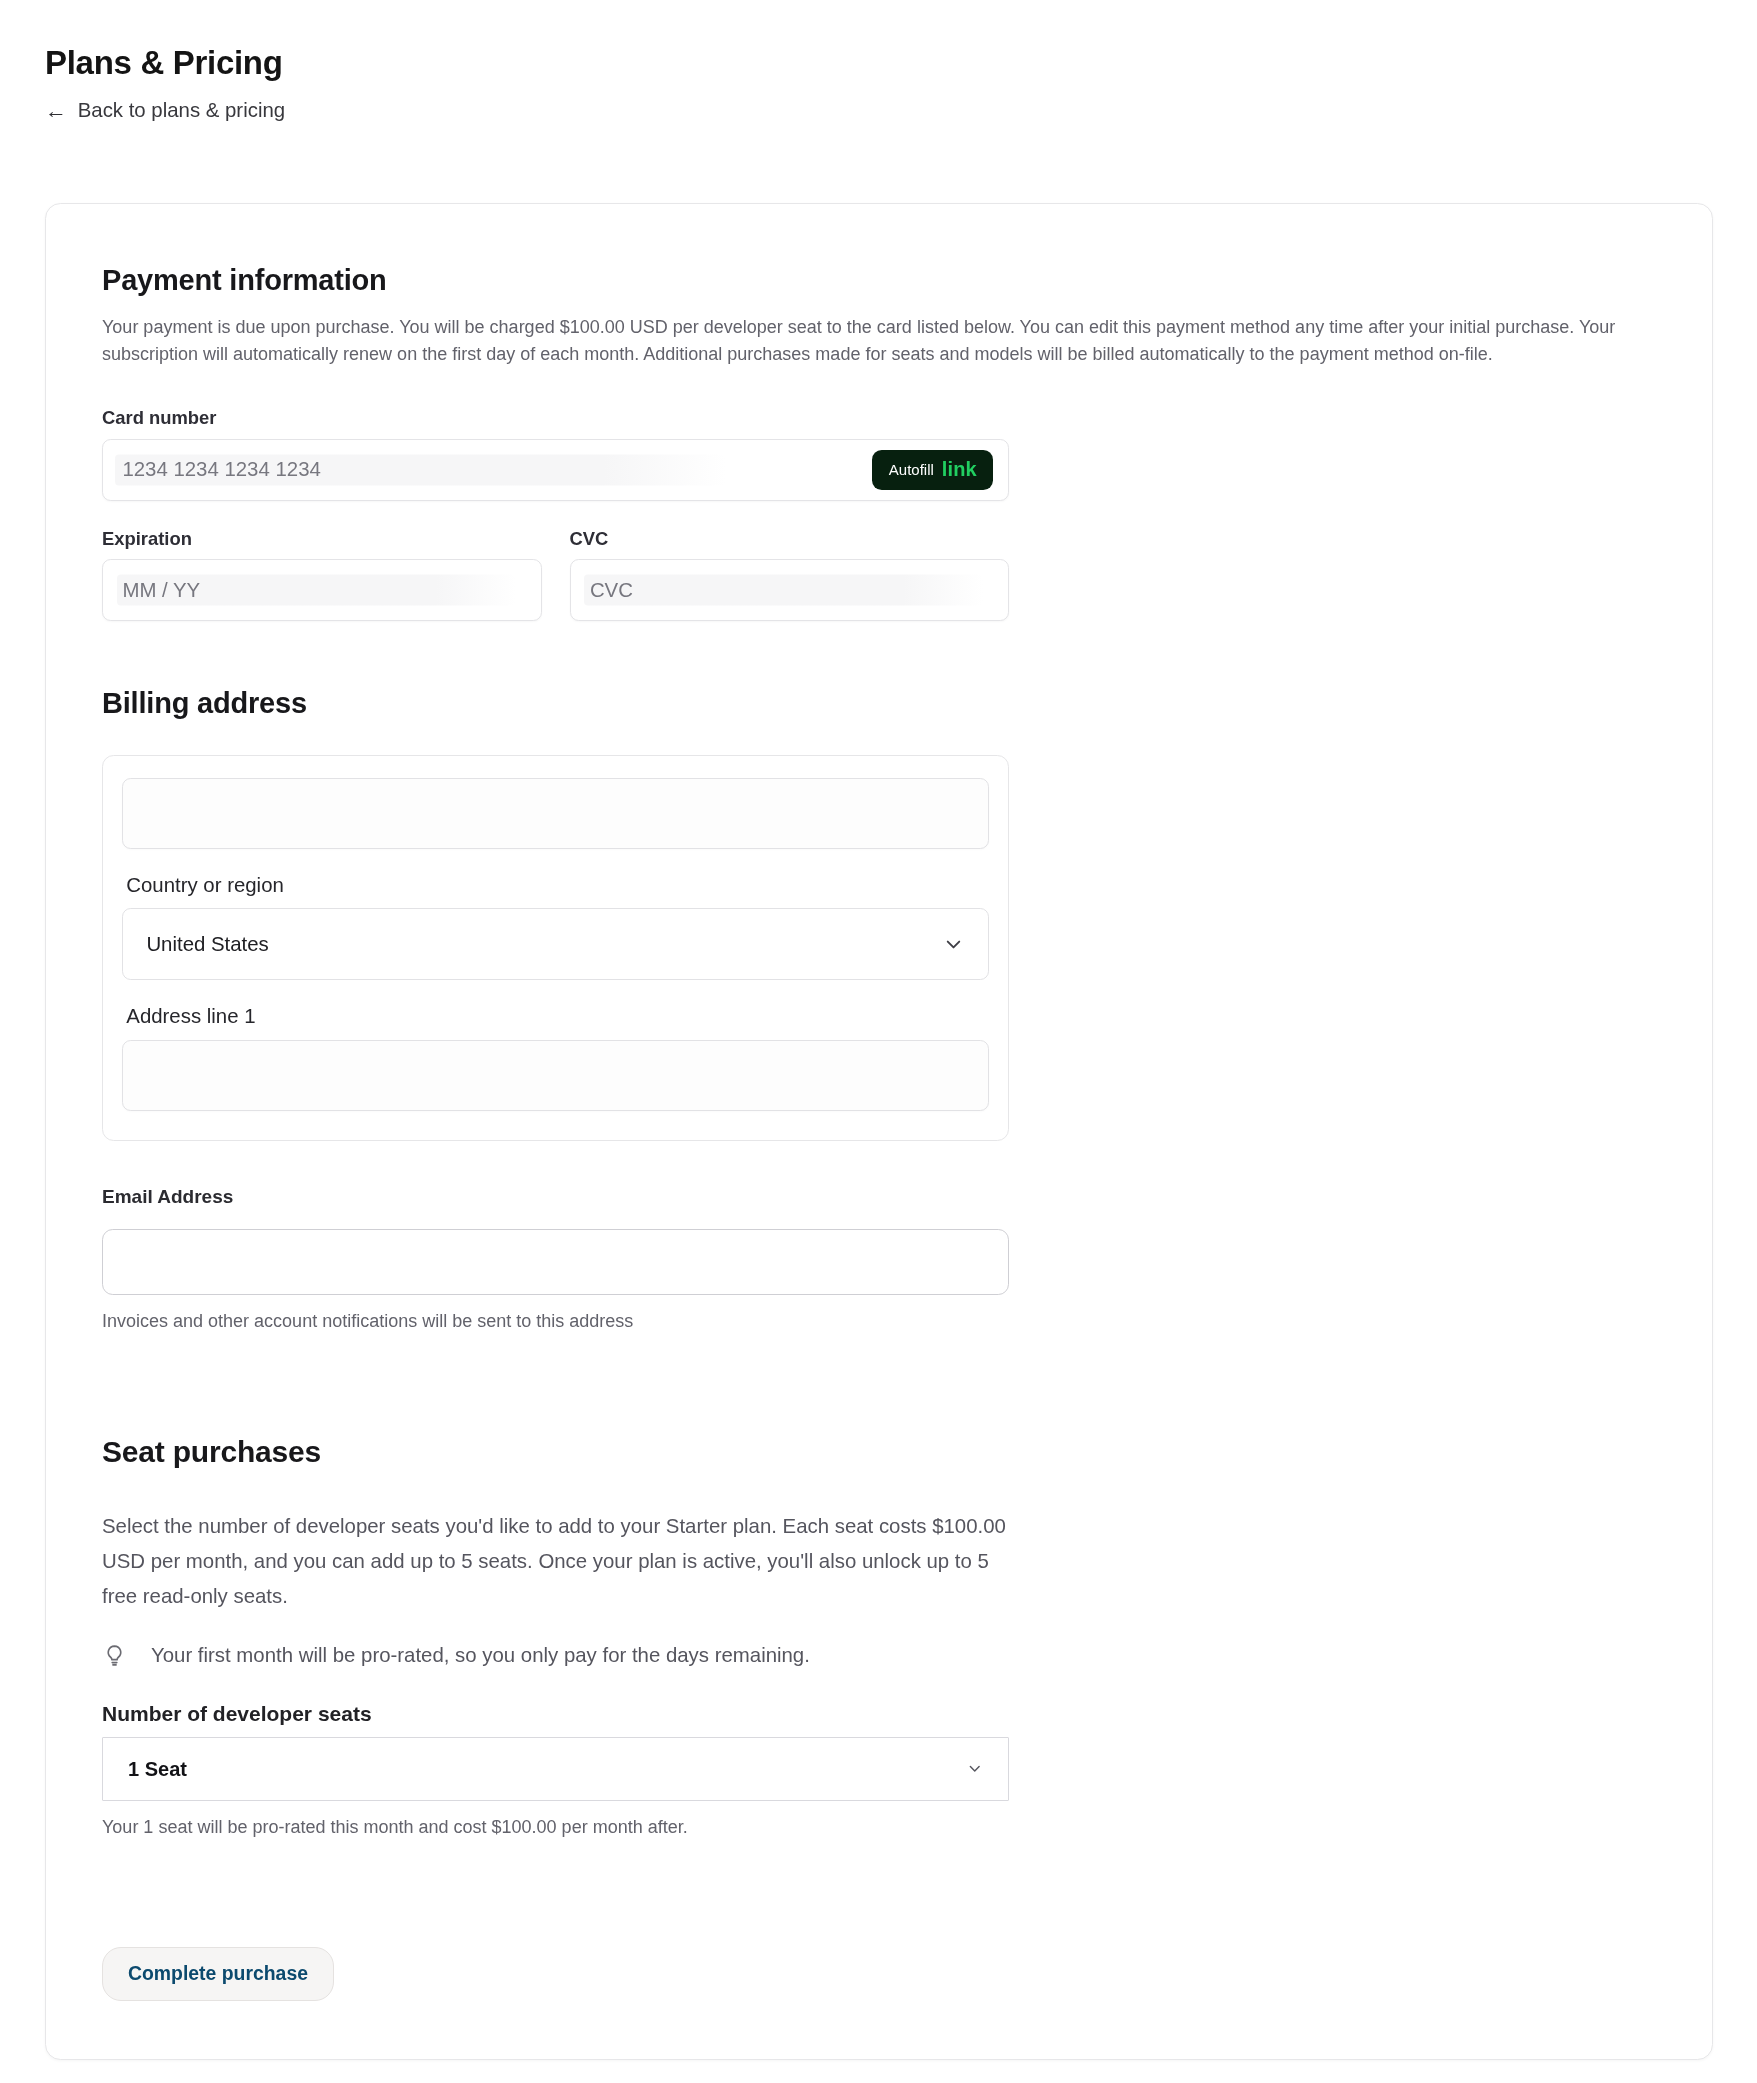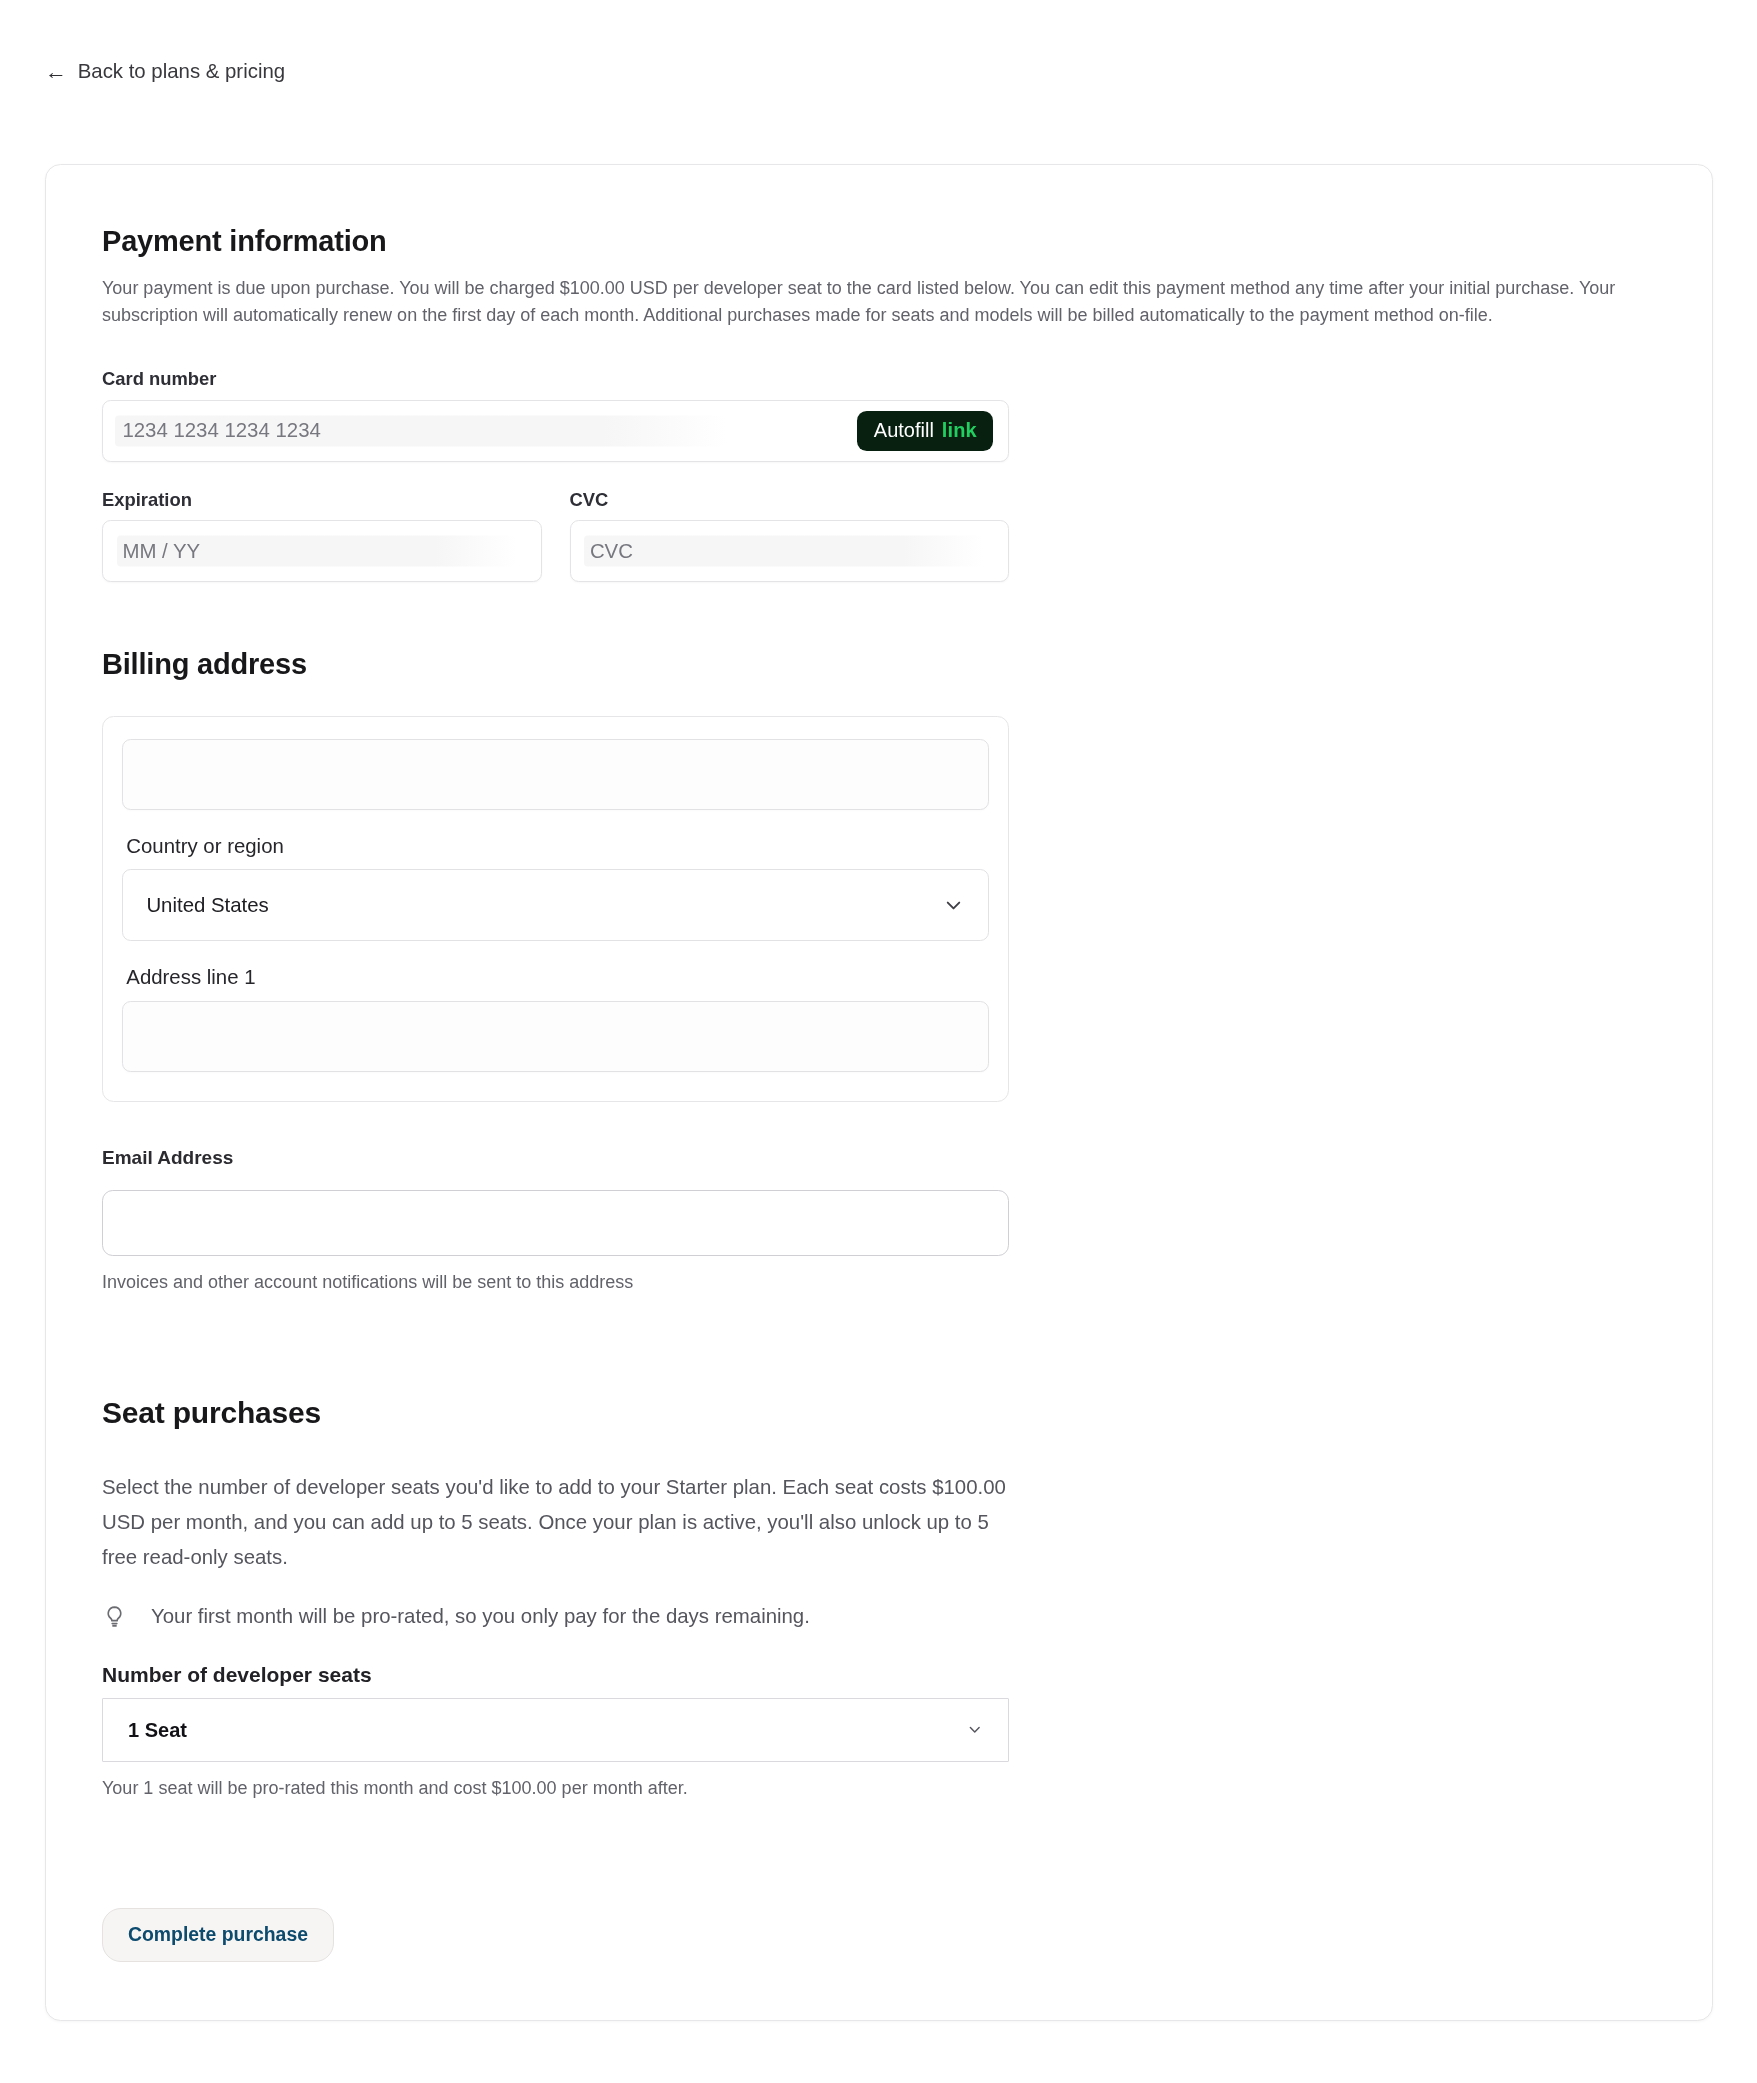--- a/index.html
+++ b/index.html
@@ -116,21 +116,21 @@
     height: 40px;
     padding: 0 16.5px;
     background: #07200f;
     border: none;
     border-radius: 9.7px;
     display: inline-flex;
     align-items: center;
     gap: 7.8px;
     cursor: pointer;
   }
-  .autofill-btn .autofill-text { color: #ffffff; font-size: 20px; font-family: "Liberation Sans", sans-serif; }
+  .autofill-btn .autofill-text { color: #ffffff; font-size: 15px; font-family: "Liberation Sans", sans-serif; }
   .autofill-btn .link-brand { color: #21cf61; font-size: 20px; font-weight: 700; letter-spacing: 0.2px; }
 
   .billing-heading { margin-top: 64px; }
   .billing-panel {
     margin-top: 33px;
     width: 907px;
     border: 1px solid #e6e6e8;
     border-radius: 11.6px;
     padding: 21.3px 19.4px 29px 19.4px;
     background: #ffffff;
@@ -246,20 +246,21 @@
     font-weight: 600;
     font-family: "Liberation Sans", sans-serif;
     cursor: not-allowed;
   }
 </style>
 </head>
 <body>
 
 <div class="page">
 
+  <h1 class="page-title">Plans &amp; Pricing</h1>
 
   <div class="back-link">
     <span class="arrow">←</span>
     <span>Back to plans &amp; pricing</span>
   </div>
 
   <div class="card">
 
     <h2 class="section-heading">Payment information</h2>
     <p class="payment-desc">Your payment is due upon purchase. You will be charged $100.00 USD per developer seat to the card listed below. You can edit this payment method any time after your initial purchase. Your subscription will automatically renew on the first day of each month. Additional purchases made for seats and models will be billed automatically to the payment method on-file.</p>

